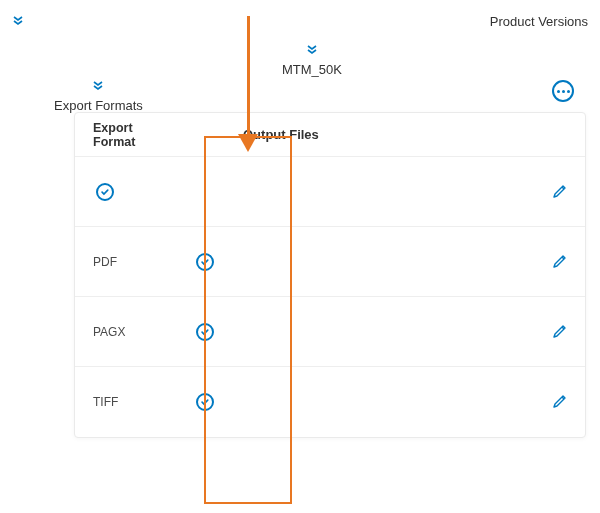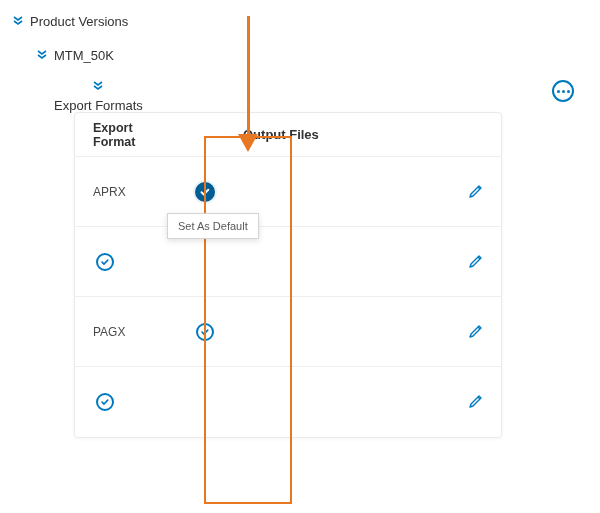--- a/index.html
+++ b/index.html
@@ -13,23 +13,24 @@
     width: 600px;
   }
 
   
   .tree-row {
     display: flex;
     align-items: center;
     gap: 6px;
     height: 22px;
     cursor: pointer;
+    justify-content: space-between;
   }
   .level-0 { margin-left: 0; }
-  .level-1 { margin-left: 24px; margin-top: 12px; }
+  .level-1 { margin-left: 24px; margin-top: 12px; flex-direction: column; }
   .level-2 { margin-left: 42px; margin-top: 14px; }
 
   .chevrons svg { display: block; }
 
   .tree-label { color: #323232; }
 
   
   .hdr2-line {
     display: flex;
     align-items: center;
@@ -49,21 +50,21 @@
   .overflow-btn .dot {
     width: 3px; height: 3px;
     background: #0079c1;
     border-radius: 50%;
     margin: 0 1px;
   }
 
   
   .panel {
     margin: 10px 0 0 62px;
-    width: 428px;
+    width: 512px;
     border: 1px solid #eaeaea;
     border-radius: 4px;
     box-shadow: 0 1px 4px rgba(0,0,0,0.04);
     background: #fff;
   }
   .thead, .trow {
     display: flex;
     align-items: center;
   }
   .thead {
@@ -199,76 +200,76 @@
 </div>
 
 <div class="panel">
   <div class="thead">
     <div class="col-format">Export Format</div>
     <div class="col-status"></div>
     <div class="col-output">Output Files</div>
     <div class="col-edit"></div>
   </div>
 
-  <div class="trow">
-    <div class="col-format format-label">APRX</div>
-    <div class="col-status">
-      <div class="status-default">
-        <svg width="12" height="12" viewBox="0 0 12 12">
-            <path d="M2.5 6.2l2.2 2.2 4.6-4.6" fill="none" class="check-white" stroke-width="2" stroke-linecap="round"></path>
-          </svg>
-      </div>
-    </div>
-    <div class="col-output"></div>
-    <div class="col-edit pencil">
-      <svg width="18" height="18" viewBox="0 0 18 18">
-          <path d="M3 14l1-3 8-8 2 2-8 8-3 1z" fill="none" stroke="#0079c1" stroke-width="1.4" stroke-linejoin="round"></path>
-          <path d="M11 4l2 2" stroke="#0079c1" stroke-width="1.4"></path>
-        </svg>
-    </div>
-    <div class="tooltip">Set As Default</div>
-  </div>
-
-  <div class="trow">
-    <div class="col-status">
-      <div class="status-outline">
-        <svg width="10" height="10" viewBox="0 0 12 12">
-            <path d="M2.5 6.2l2.2 2.2 4.6-4.6" fill="none" class="check-blue" stroke-width="2" stroke-linecap="round"></path>
-          </svg>
-      </div>
-    </div>
-    <div class="col-output"></div>
-    <div class="col-edit pencil">
-      <svg width="18" height="18" viewBox="0 0 18 18">
-          <path d="M3 14l1-3 8-8 2 2-8 8-3 1z" fill="none" stroke="#0079c1" stroke-width="1.4" stroke-linejoin="round"></path>
-          <path d="M11 4l2 2" stroke="#0079c1" stroke-width="1.4"></path>
-        </svg>
-    </div>
-  </div>
-
+
+  <div class="trow">
+    <div class="col-status">
+      <div class="status-outline">
+        <svg width="10" height="10" viewBox="0 0 12 12">
+            <path d="M2.5 6.2l2.2 2.2 4.6-4.6" fill="none" class="check-blue" stroke-width="2" stroke-linecap="round"></path>
+          </svg>
+      </div>
+    </div>
+    <div class="col-output"></div>
+    <div class="col-edit pencil">
+      <svg width="18" height="18" viewBox="0 0 18 18">
+          <path d="M3 14l1-3 8-8 2 2-8 8-3 1z" fill="none" stroke="#0079c1" stroke-width="1.4" stroke-linejoin="round"></path>
+          <path d="M11 4l2 2" stroke="#0079c1" stroke-width="1.4"></path>
+        </svg>
+    </div>
+  </div>
+
+  <div class="trow">
+    <div class="col-format format-label">PDF</div>
+    <div class="col-status">
+      <div class="status-outline">
+        <svg width="10" height="10" viewBox="0 0 12 12">
+            <path d="M2.5 6.2l2.2 2.2 4.6-4.6" fill="none" class="check-blue" stroke-width="2" stroke-linecap="round"></path>
+          </svg>
+      </div>
+    </div>
+    <div class="col-output"></div>
+    <div class="col-edit pencil">
+      <svg width="18" height="18" viewBox="0 0 18 18">
+          <path d="M3 14l1-3 8-8 2 2-8 8-3 1z" fill="none" stroke="#0079c1" stroke-width="1.4" stroke-linejoin="round"></path>
+          <path d="M11 4l2 2" stroke="#0079c1" stroke-width="1.4"></path>
+        </svg>
+    </div>
+  </div>
 
   <div class="trow">
     <div class="col-format format-label">PAGX</div>
     <div class="col-status">
       <div class="status-outline">
         <svg width="10" height="10" viewBox="0 0 12 12">
             <path d="M2.5 6.2l2.2 2.2 4.6-4.6" fill="none" class="check-blue" stroke-width="2" stroke-linecap="round"></path>
           </svg>
       </div>
     </div>
     <div class="col-output"></div>
     <div class="col-edit pencil">
       <svg width="18" height="18" viewBox="0 0 18 18">
           <path d="M3 14l1-3 8-8 2 2-8 8-3 1z" fill="none" stroke="#0079c1" stroke-width="1.4" stroke-linejoin="round"></path>
           <path d="M11 4l2 2" stroke="#0079c1" stroke-width="1.4"></path>
         </svg>
     </div>
   </div>
 
   <div class="trow">
+    <div class="col-format format-label">TIFF</div>
     <div class="col-status">
       <div class="status-outline">
         <svg width="10" height="10" viewBox="0 0 12 12">
             <path d="M2.5 6.2l2.2 2.2 4.6-4.6" fill="none" class="check-blue" stroke-width="2" stroke-linecap="round"></path>
           </svg>
       </div>
     </div>
     <div class="col-output"></div>
     <div class="col-edit pencil">
       <svg width="18" height="18" viewBox="0 0 18 18">

